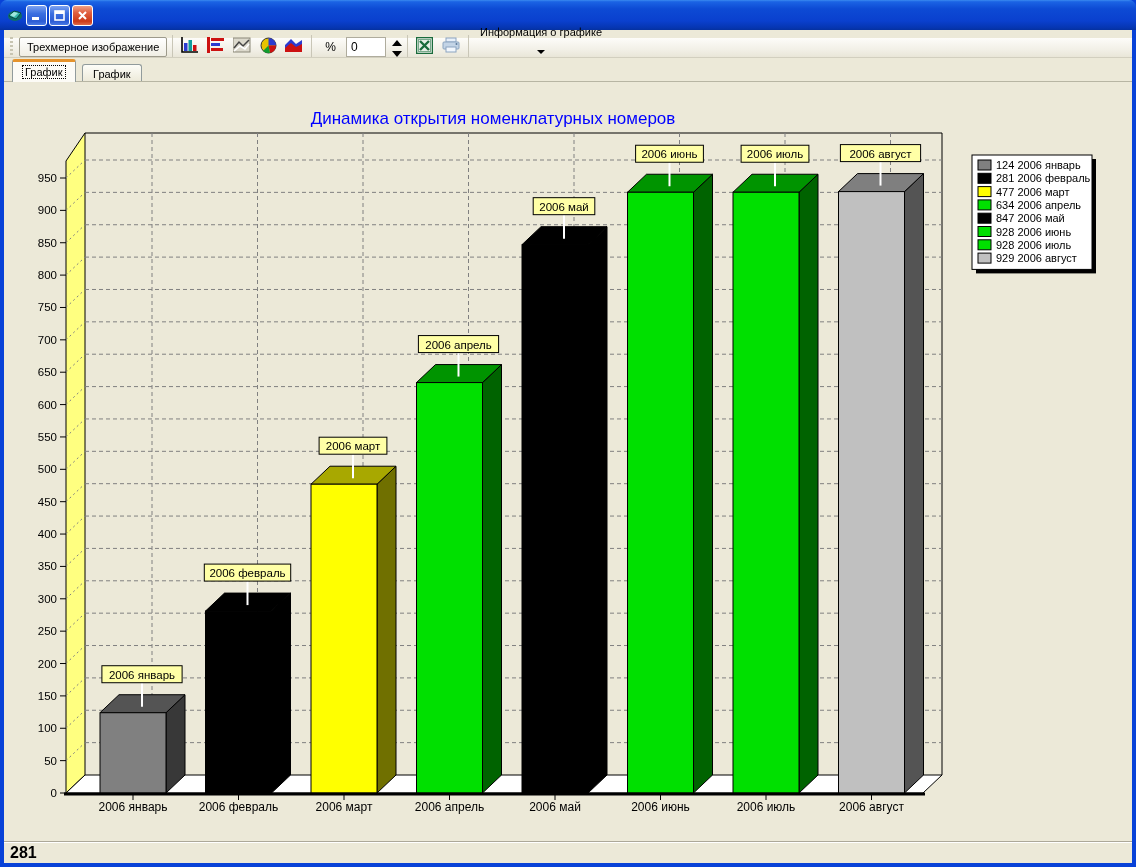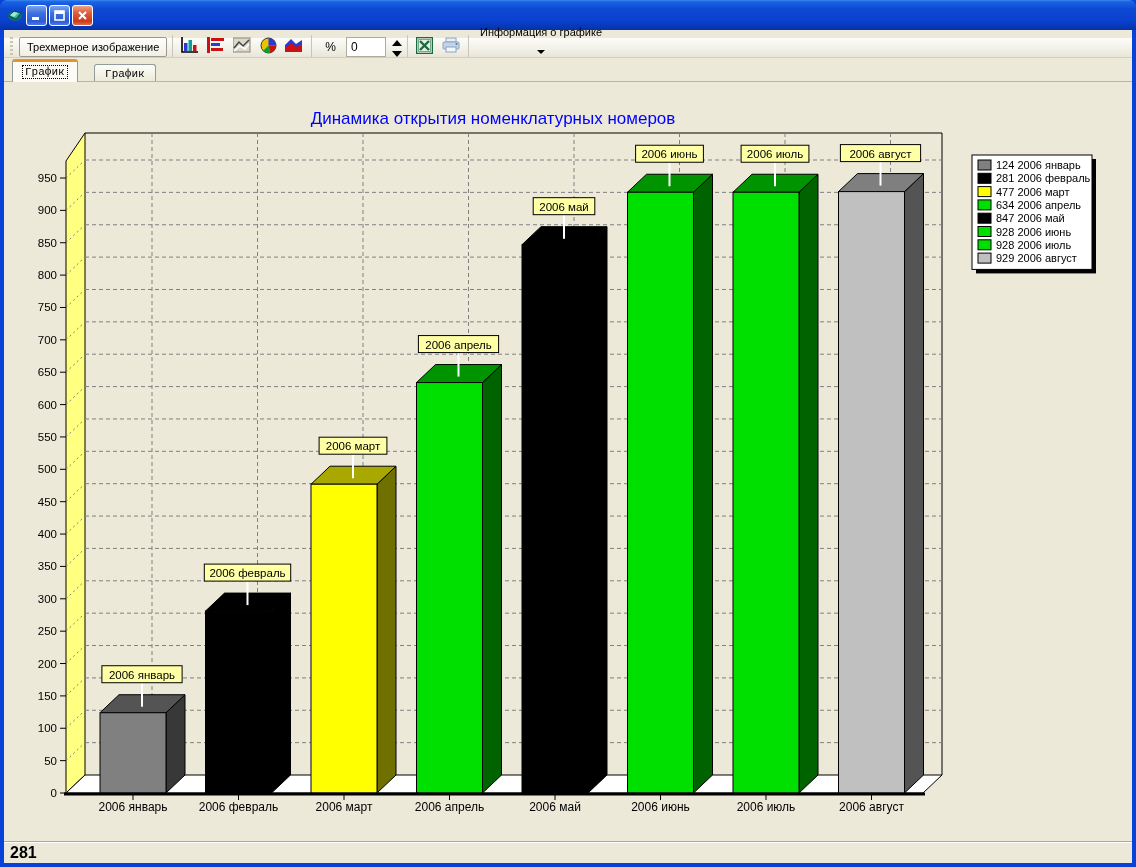--- a/index.html
+++ b/index.html
@@ -58,21 +58,21 @@
   .infobtn{display:flex;align-items:center;gap:6px;border:none;background:transparent;
     font-size:11px;cursor:pointer;padding:3px 6px;font-family:"Liberation Sans",sans-serif;flex-direction:column;}
   .dropmark{width:0;height:0;border-left:4px solid transparent;border-right:4px solid transparent;
     border-top:4px solid #000;margin-top:6px;}
   
   .tabstrip{position:absolute;left:0;right:0;top:29px;height:22px;padding-left:8px;box-sizing:border-box;}
   .tab{
     display:inline-block;position:relative;font-size:11px;
     border:1px solid #919B9C;border-bottom:none;border-radius:3px 3px 0 0;
     padding:3px 10px 2px 10px;cursor:pointer;vertical-align:bottom;
-    background:linear-gradient(180deg,#fdfdf8,#ece9d8);margin-right:12px;font-family:Liberation Mono, monospace;
+    background:linear-gradient(180deg,#fdfdf8,#ece9d8);margin-right:2px;
   }
   .tab.active{
     background:#fcfbf6;padding:4px 10px 4px 10px;z-index:2;
     border-top:3px solid #e5932c;
   }
   .tab.active .tlbl{outline:1px dotted #000;padding:0 2px;}
   .page{
     position:absolute;left:0;right:0;top:51px;bottom:29px;
     background:#ECE9D8;border-top:1px solid #b7b5a3;
   }

